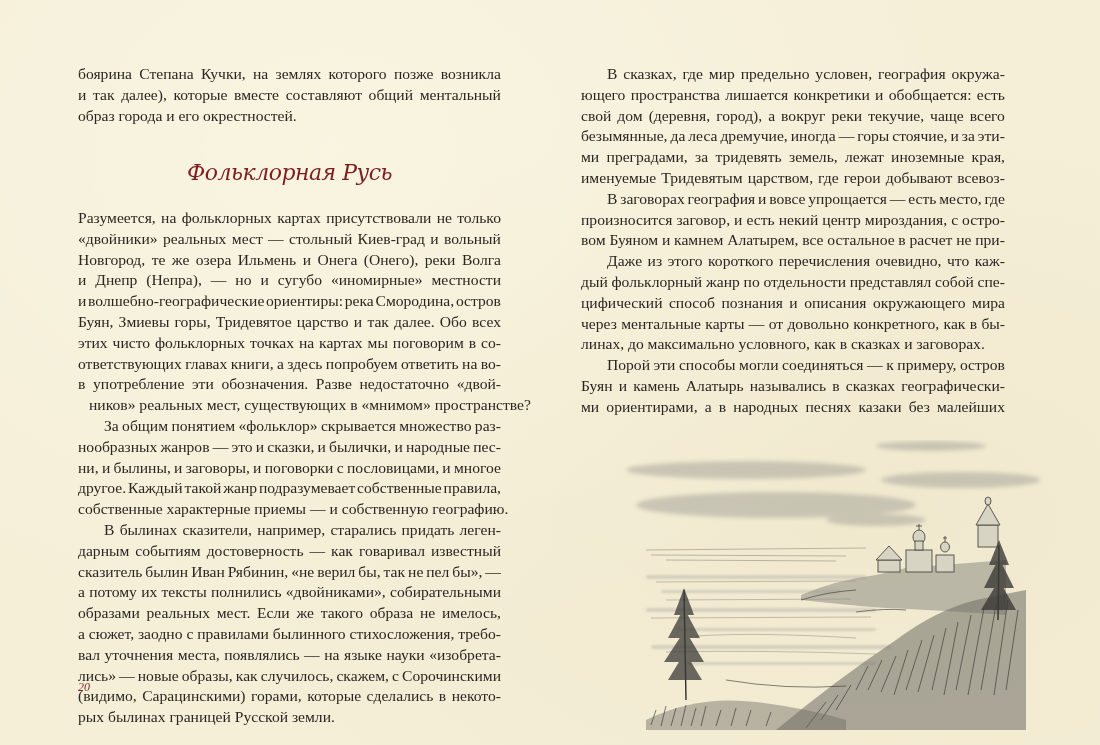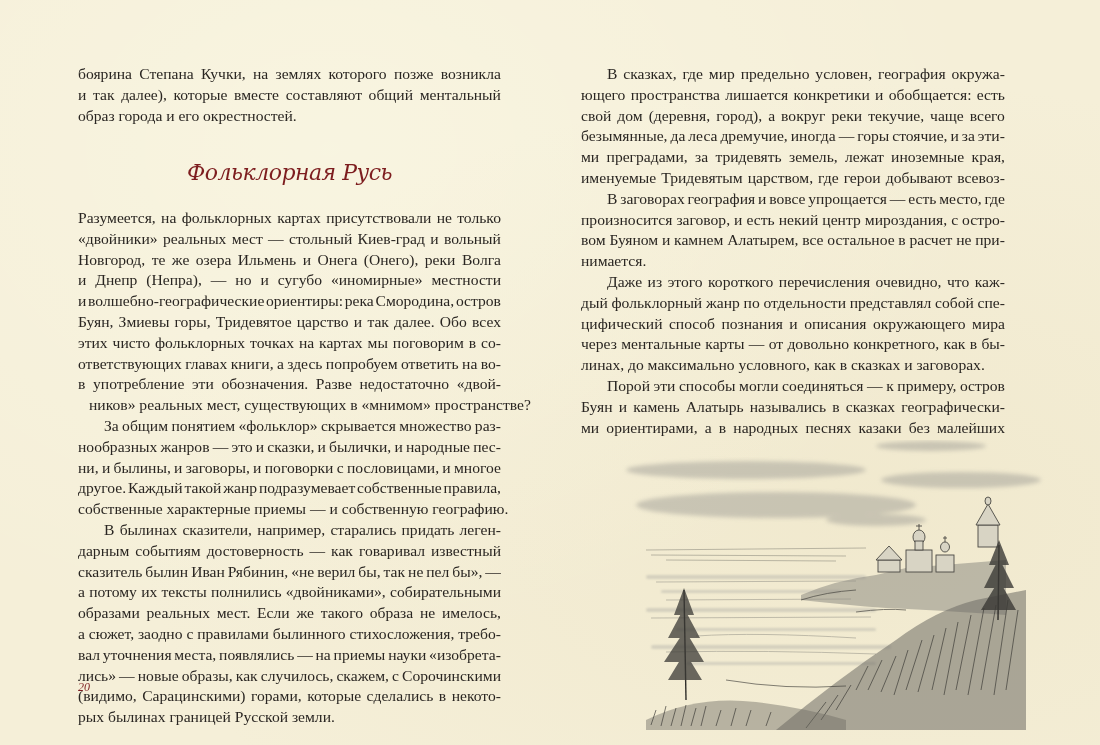--- a/index.html
+++ b/index.html
@@ -292,21 +292,21 @@
           <span>стихосложения,</span>
           <span>требо-</span>
         </div>
         <div class="jl">
           <span>вал</span>
           <span>уточнения</span>
           <span>места,</span>
           <span>появлялись</span>
           <span>—</span>
           <span>на</span>
-          <span>приемы</span>
+          <span>языке</span>
           <span>науки</span>
           <span>«изобрета-</span>
         </div>
         <div class="jl">
           <span>лись»</span>
           <span>—</span>
           <span>новые</span>
           <span>образы,</span>
           <span>как</span>
           <span>случилось,</span>
@@ -423,21 +423,20 @@
           <span>и</span>
           <span>камнем</span>
           <span>Алатырем,</span>
           <span>все</span>
           <span>остальное</span>
           <span>в</span>
           <span>расчет</span>
           <span>не</span>
           <span>при-</span>
         </div>
-        <div class="jl last" style="display: block; white-space: nowrap;">нимается.</div>
         <div class="jl indent">
           <span>Даже</span>
           <span>из</span>
           <span>этого</span>
           <span>короткого</span>
           <span>перечисления</span>
           <span>очевидно,</span>
           <span>что</span>
           <span>каж-</span>
         </div>

